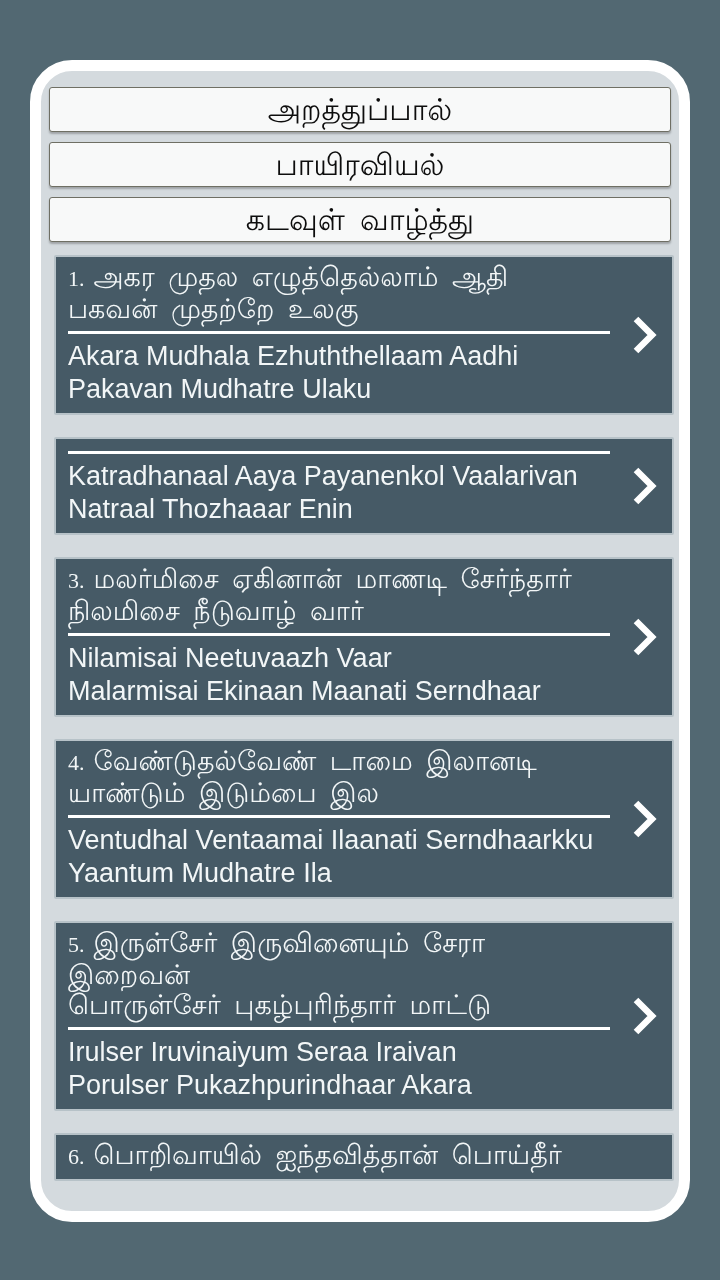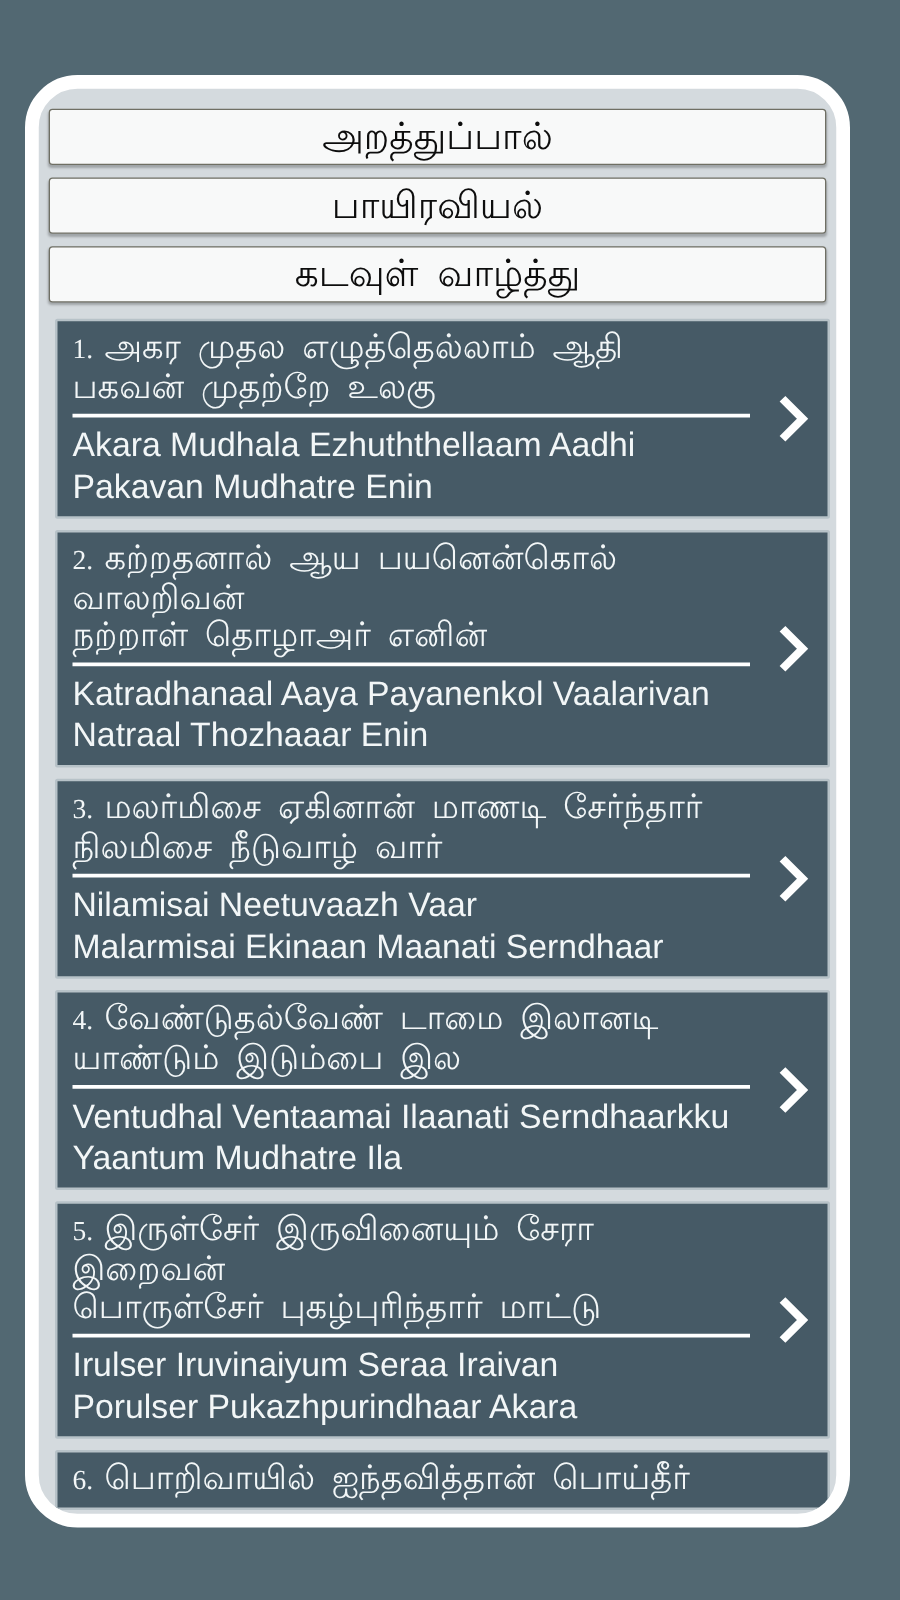--- a/index.html
+++ b/index.html
@@ -5,21 +5,21 @@
   html, body { margin: 0; padding: 0; }
   body {
     width: 720px; height: 1280px;
     background: #526872;
     font-family: "Liberation Sans", "DejaVu Sans", sans-serif;
     overflow: hidden;
     position: relative;
   }
   .panel {
     position: absolute;
-    left: 20px; top: 60px;
+    left: 30px; top: 60px;
     width: 660px; height: 1162px;
     box-sizing: border-box;
     background: #d4dade;
     border: 11px solid #ffffff;
     border-radius: 42px;
     overflow: hidden;
   }
   .btn-col {
     padding: 16px 8px 0 8px;
     display: flex;
@@ -39,21 +39,21 @@
     color: #0d0d0d;
     text-align: center;
     word-spacing: 7px;
     padding: 0;
     cursor: pointer;
   }
   .list {
     padding: 13px 5px 0 13px;
     display: flex;
     flex-direction: column;
-    gap: 9px;
+    gap: 22px;
   }
   .card {
     position: relative;
     background: #465a66;
     border: 2px solid #b7c2c8;
     border-radius: 2px;
     box-sizing: border-box;
     padding: 5px 0 7px 12px;
     color: #f2f6f7;
     cursor: pointer;
@@ -104,33 +104,28 @@
   </div>
   <div class="list">
   <div class="card">
     <div class="tamil">
           <div class="tline"><span class="num">1.</span>அகர முதல எழுத்தெல்லாம் ஆதி</div>
           <div class="tline">பகவன் முதற்றே உலகு</div>
         </div>
     <div class="divider"></div>
     <div class="english">
           <div class="eline">Akara Mudhala Ezhuththellaam Aadhi</div>
-          <div class="eline">Pakavan Mudhatre Enin</div>
+          <div class="eline">Pakavan Mudhatre Ulaku</div>
         </div>
     <svg class="chev" viewBox="0 0 25 40" xmlns="http://www.w3.org/2000/svg">
       <polyline points="4,4 20,20 4,36" fill="none" stroke="#ffffff" stroke-width="6.5" stroke-linecap="butt" stroke-linejoin="miter"></polyline>
     </svg>
   </div>
 
   <div class="card">
-    <div class="tamil">
-          <div class="tline"><span class="num">2.</span>கற்றதனால் ஆய பயனென்கொல்</div>
-          <div class="tline">வாலறிவன்</div>
-          <div class="tline">நற்றாள் தொழாஅர் எனின்</div>
-        </div>
     <div class="divider"></div>
     <div class="english">
           <div class="eline">Katradhanaal Aaya Payanenkol Vaalarivan</div>
           <div class="eline">Natraal Thozhaaar Enin</div>
         </div>
     <svg class="chev" viewBox="0 0 25 40" xmlns="http://www.w3.org/2000/svg">
       <polyline points="4,4 20,20 4,36" fill="none" stroke="#ffffff" stroke-width="6.5" stroke-linecap="butt" stroke-linejoin="miter"></polyline>
     </svg>
   </div>
 

